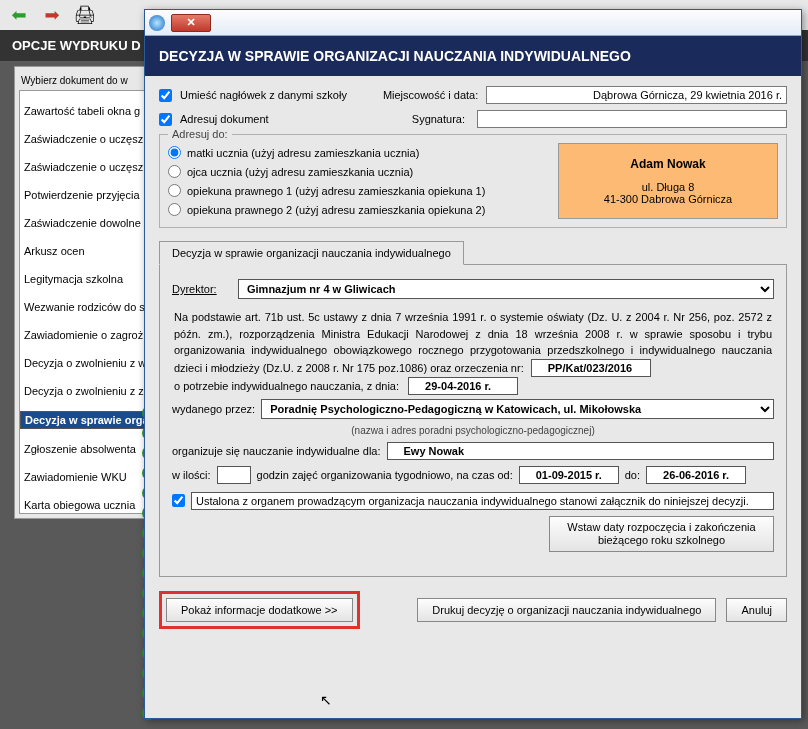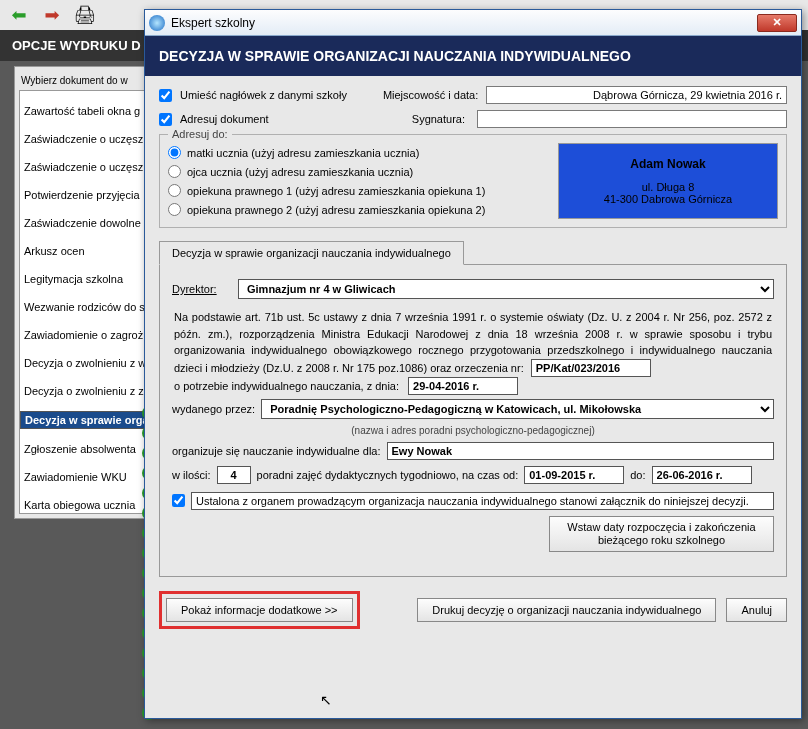--- a/index.html
+++ b/index.html
@@ -29,31 +29,31 @@
 .txt { border: 1px solid #7a7a7a; padding: 2px 4px; font-size: 11px; background: #fff; }
 .txt.ra { text-align: right; }
 .flex-fill { flex: 1; }
 
 .fieldset { border: 1px solid #b0b0b0; padding: 8px; margin-top: 6px; position: relative; }
 .fieldset-legend { position: absolute; top: -7px; left: 8px; background: #e8e8e8; padding: 0 4px; font-size: 11px; color: #444; }
 .addr-row { display: flex; gap: 10px; }
 .addr-opts { flex: 1; }
 .addr-opt { display: flex; align-items: center; gap: 6px; padding: 3px 0; }
 .radio { width: 13px; height: 13px; }
-.addr-box { width: 220px; border: 1px solid #999; background: #1d4ed8; padding: 12px; text-align: center; display: flex; flex-direction: column; justify-content: center; gap: 10px; }
+.addr-box { width: 220px; border: 1px solid #999; background: #fdba74; padding: 12px; text-align: center; display: flex; flex-direction: column; justify-content: center; gap: 10px; }
 .addr-name { font-weight: bold; font-size: 12px; }
 
 .tab-strip { margin-top: 12px; border-bottom: 1px solid #999; }
 .tab { display: inline-block; background: #e8e8e8; border: 1px solid #999; border-bottom: 1px solid #e8e8e8; padding: 5px 12px; position: relative; top: 1px; }
 .tab-content { border: 1px solid #999; border-top: none; padding: 14px 12px 18px; background: #e8e8e8; }
 
 .form-row { display: flex; align-items: center; gap: 6px; margin-bottom: 6px; flex-wrap: wrap; }
 .form-lbl { font-size: 11px; }
 .form-lbl.u { text-decoration: underline; }
-.txt-b { border: 1px solid #555; padding: 2px 4px; font-size: 11px; font-weight: bold; background: #fff; }
+.txt-b { border: 1px solid #555; padding: 2px 16px; font-size: 11px; font-weight: bold; background: #fff; }
 .txt-n { border: 1px solid #555; padding: 2px 4px; font-size: 11px; background: #fff; }
 .sel { border: 1px solid #555; padding: 2px 4px; font-size: 11px; background: #fff; font-weight: bold; }
 .para { font-size: 11px; line-height: 1.5; text-align: justify; padding: 4px 2px; }
 .center-note { text-align: center; font-size: 10px; color: #444; margin: 2px 0 6px; }
 
 .btn { background: linear-gradient(#fdfdfd, #e4e4e4); border: 1px solid #888; padding: 5px 14px; font-size: 11px; cursor: pointer; }
 .btn-row { display: flex; gap: 10px; align-items: center; margin-top: 14px; }
 .red-frame { border: 3px solid #e03030; padding: 4px; display: inline-block; }
 .cursor-arrow { position: absolute; left: 320px; top: 692px; font-size: 14px; color: #000; pointer-events: none; }
 </style>
@@ -101,21 +101,20 @@
     <div class="green-dot">U</div>
     <div class="green-dot">U</div>
     <div class="green-dot">U</div>
     <div class="green-dot">U</div>
     <div class="green-dot">U</div>
   </div>
 
 <div class="dialog">
   <div class="titlebar">
     <div class="titlebar-icon"></div>
-    <div class="titlebar-text">Ekspert szkolny</div>
     <div class="titlebar-close">✕</div>
   </div>
   <div class="dlg-header">DECYZJA W SPRAWIE ORGANIZACJI NAUCZANIA INDYWIDUALNEGO</div>
   <div class="dlg-body">
 
     <div class="top-row">
       <input type="checkbox" class="chk" checked="" style="">
       <span class="lbl">Umieść nagłówek z danymi szkoły</span>
       <span style="width:20px"></span>
       <span class="lbl">Miejscowość i data:</span>
@@ -189,21 +188,21 @@
       <div class="center-note">(nazwa i adres poradni psychologiczno-pedagogicznej)</div>
 
       <div class="form-row">
         <span class="form-lbl">organizuje się nauczanie indywidualne dla:</span>
         <input class="txt-b flex-fill" value="Ewy Nowak" style="">
       </div>
 
       <div class="form-row">
         <span class="form-lbl">w ilości:</span>
         <input class="txt-b" style="width: 34px; text-align: center;" value="4">
-        <span class="form-lbl">poradni zajęć dydaktycznych tygodniowo, na czas   od:</span>
+        <span class="form-lbl">godzin zajęć organizowania tygodniowo, na czas   od:</span>
         <input class="txt-b" style="width: 100px;" value="01-09-2015 r.">
         <span class="form-lbl">do:</span>
         <input class="txt-b" style="width: 100px;" value="26-06-2016 r.">
       </div>
 
       <div class="form-row" style="margin-top:8px">
         <input type="checkbox" class="chk" checked="" style="">
         <input class="txt-n flex-fill" value="Ustalona z organem prowadzącym organizacja nauczania indywidualnego stanowi załącznik do niniejszej decyzji." style="">
       </div>
 

